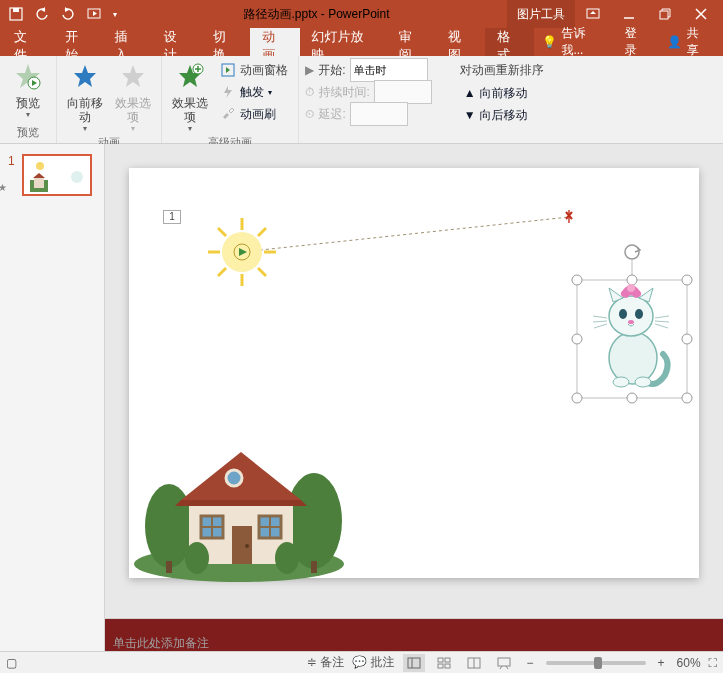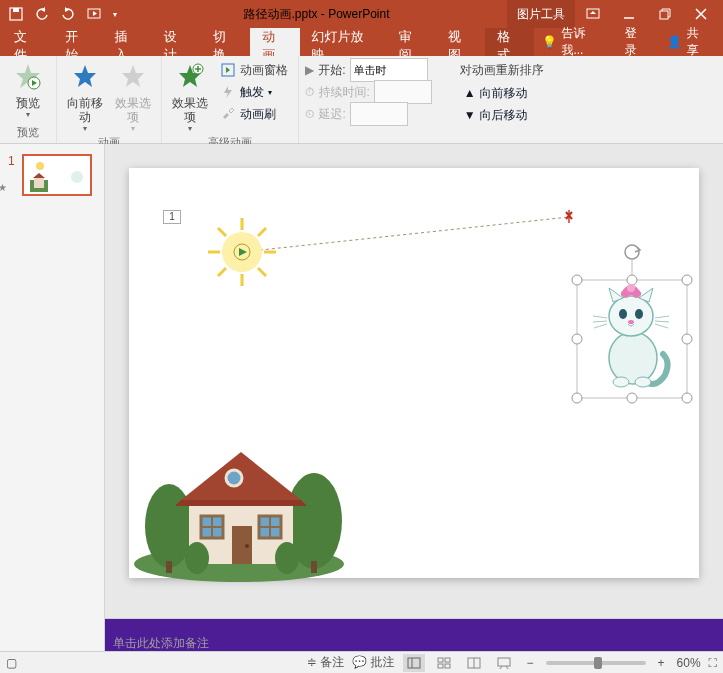--- a/index.html
+++ b/index.html
@@ -40,21 +40,21 @@
 .main{flex:1;display:flex;min-height:0}
 .thumbs{width:110px;background:#f4f4f4;border-right:1px solid #d4d4d4;padding:10px 8px;display:flex;flex-direction:column;gap:8px;overflow:auto}
 .thumb-row{display:flex;gap:4px;align-items:flex-start}
 .thumb-num{color:#b7472a;font-size:12px;width:10px}
 .thumb-star{color:#888;font-size:10px;margin-top:14px;margin-left:-10px}
 .thumb{width:70px;height:42px;background:#fff;border:2px solid #d85c3b;position:relative}
 .canvas-wrap{flex:1;background:#e8e8e8;display:flex;flex-direction:column;min-height:0}
 .canvas-scroll{flex:1;overflow:auto;padding:24px 24px 12px}
 .slide{width:570px;height:410px;background:#fff;box-shadow:0 2px 8px rgba(0,0,0,0.25);margin:0 auto;position:relative}
 .anim-idx{position:absolute;width:18px;height:14px;border:1px solid #aaa;background:#fff;font-size:10px;color:#444;text-align:center;line-height:12px}
-.notes{height:32px;border-top:1px solid #d0d0d0;background:#4c1d95;padding:16px 8px;color:#a0a0a0;font-size:12px}
+.notes{height:32px;border-top:1px solid #d0d0d0;background:#7f1d1d;padding:16px 8px;color:#a0a0a0;font-size:12px}
 
 .statusbar{height:22px;background:#f1f1f1;border-top:1px solid #d0d0d0;display:flex;align-items:center;padding:0 6px;color:#555;font-size:11px;gap:8px}
 .statusbar .sp{flex:1}
 .statusbar .vbtn{width:22px;height:18px;display:flex;align-items:center;justify-content:center;cursor:pointer;color:#666}
 .statusbar .vbtn.active{background:#d9d9d9}
 .zoom-slider{width:100px;height:4px;background:#c4c4c4;position:relative;border-radius:2px}
 .zoom-slider .thumb-h{position:absolute;width:8px;height:12px;background:#888;top:-4px;left:48px;border-radius:2px}
 svg{overflow:visible}
 </style>
 </head>

